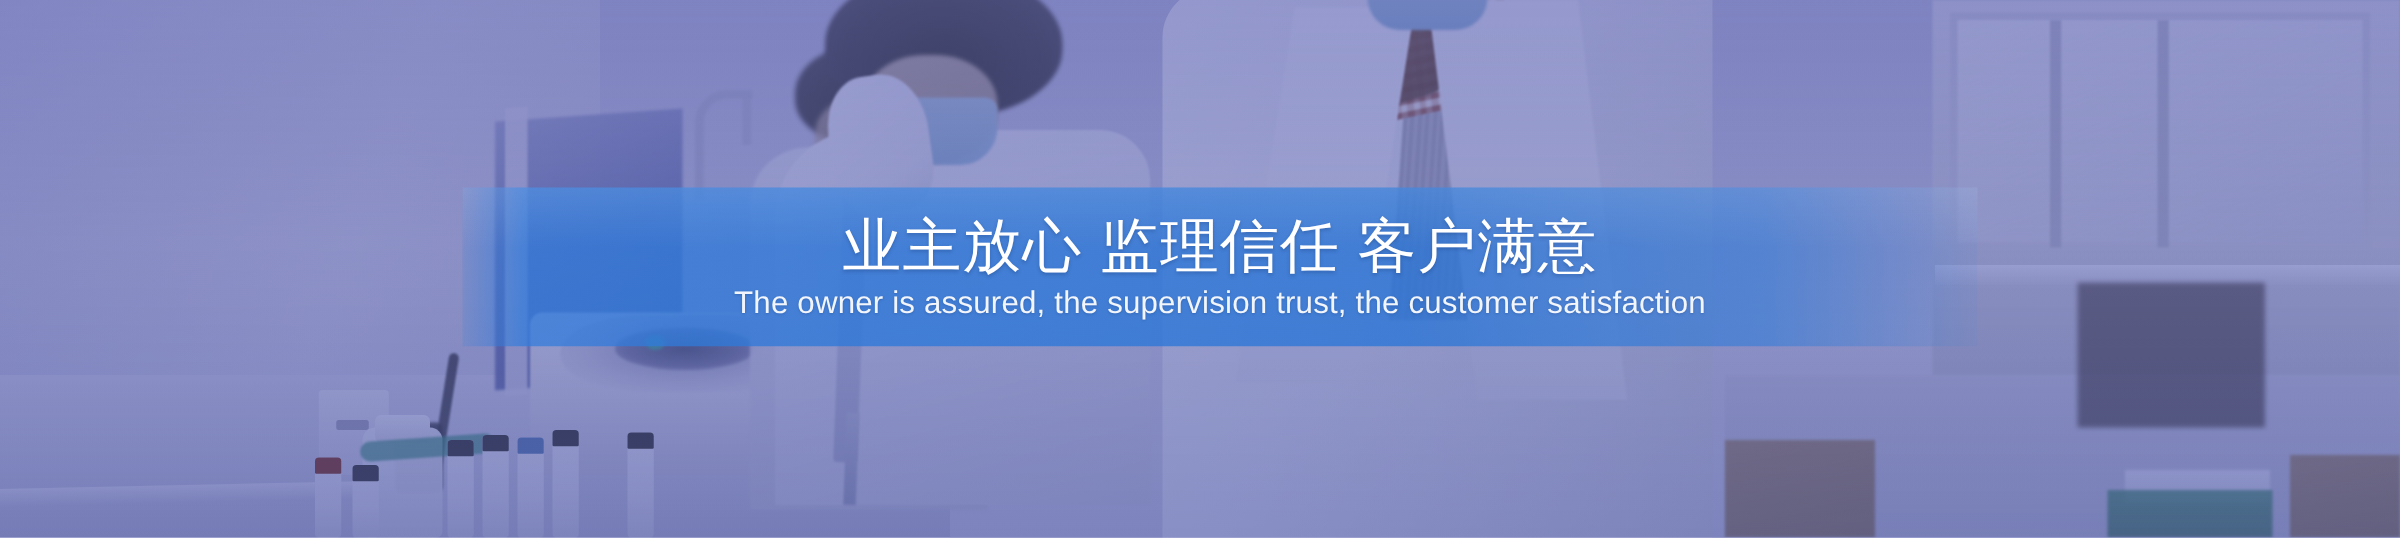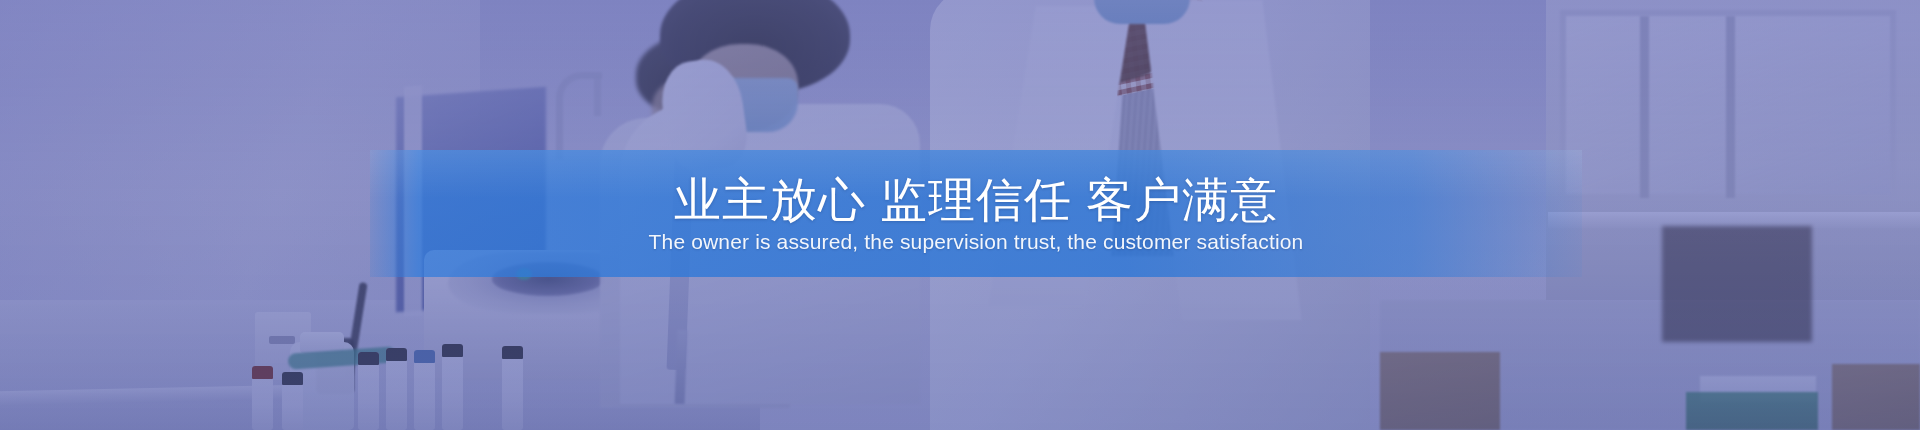--- a/index.html
+++ b/index.html
@@ -356,21 +356,21 @@
     color:#ffffff;
     font-size:47px;
     line-height:1.18;
     font-weight:400;
     letter-spacing:1px;
     white-space:nowrap;
     text-shadow:0 1px 3px rgba(20,50,110,.30);
   }
   .subhead-en {
     color:#f2f6fc;
-    font-size:21px;
+    font-size:25px;
     line-height:1.25;
     font-weight:400;
     letter-spacing:.15px;
     white-space:nowrap;
     text-shadow:0 1px 2px rgba(20,50,110,.28);
     text-align:center;
   }
 </style>
 </head>
 <body>

